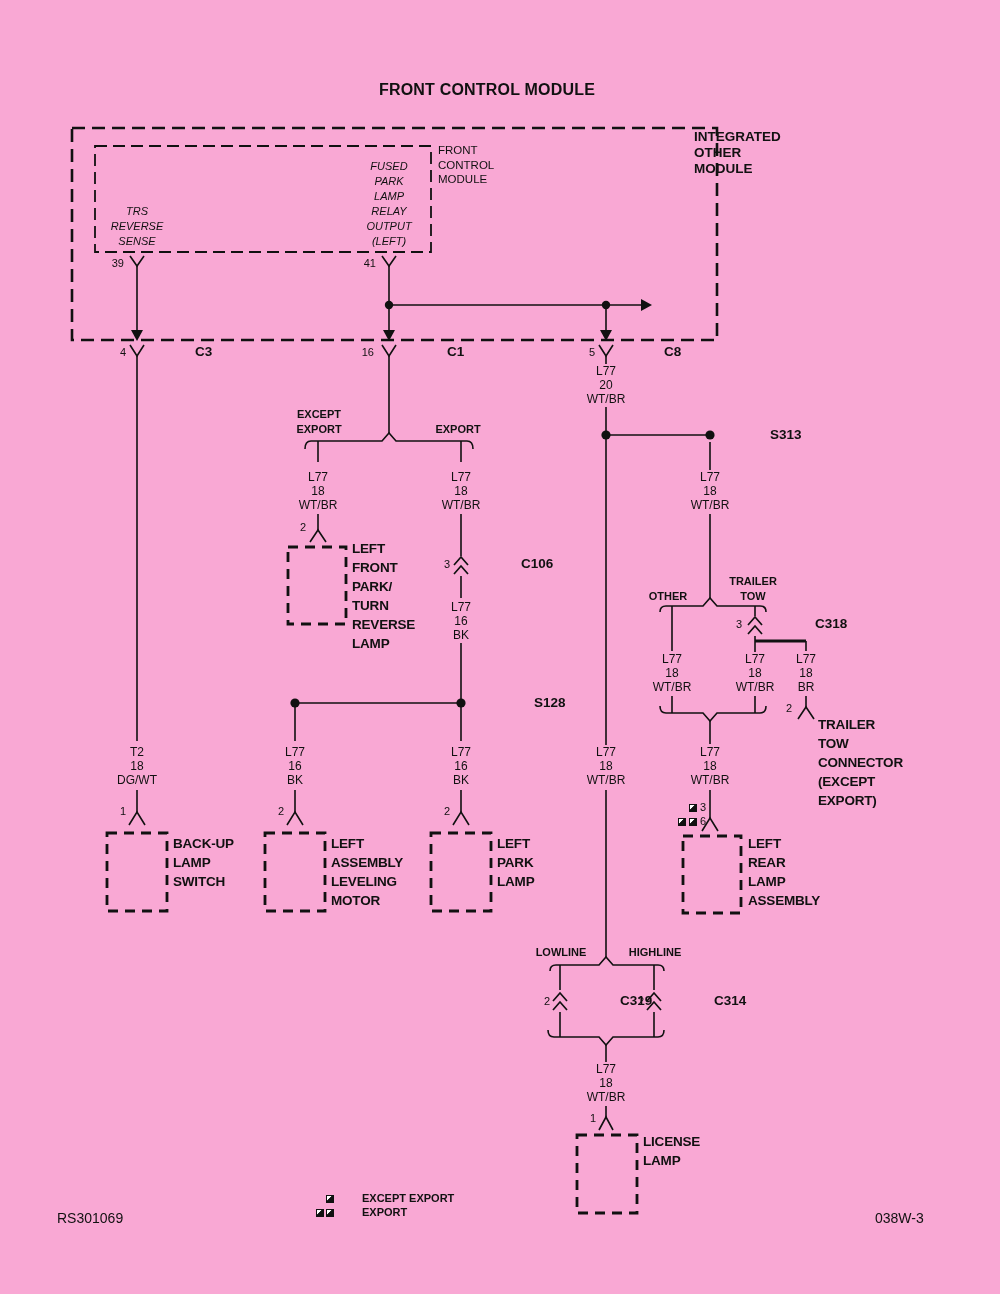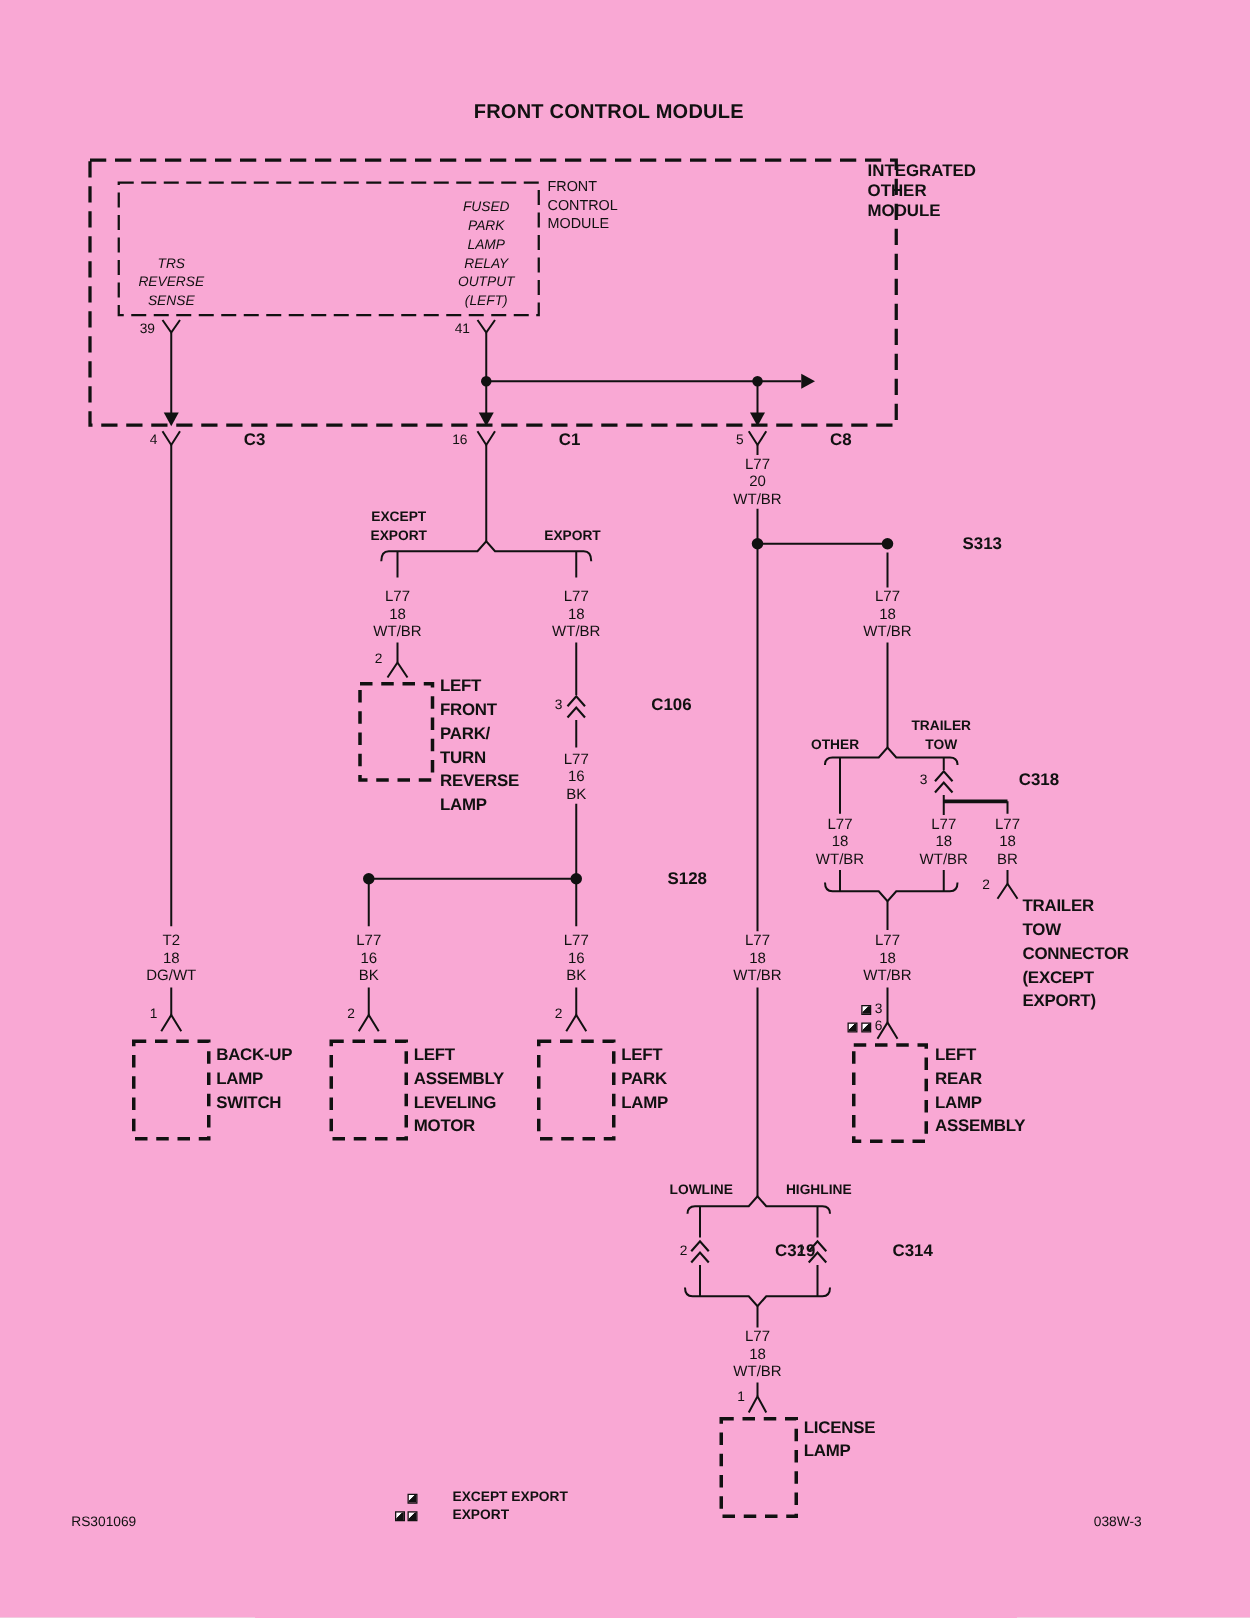--- a/index.html
+++ b/index.html
@@ -12,21 +12,21 @@
   .cx{transform:translateX(-50%);text-align:center;}
   .title{font-size:16px;font-weight:bold;letter-spacing:.2px;}
   .modlbl{font-size:13.5px;font-weight:bold;line-height:16px;}
   .fcmlbl{font-size:11.5px;line-height:14.5px;}
   .pinlbl{font-size:11px;line-height:15px;font-style:italic;}
   .wire{font-size:12px;line-height:14px;}
   .pin{font-size:11px;line-height:13px;text-align:right;}
   .cname{font-size:13.5px;font-weight:bold;line-height:15px;margin-left:48px;}
   .branch{font-size:11px;font-weight:bold;line-height:15px;}
   .comp{font-size:13.5px;font-weight:bold;line-height:19px;letter-spacing:-0.2px;}
-  .foot{font-size:11px;line-height:13px;}
+  .foot{font-size:14px;line-height:13px;}
   .legendrow{position:absolute;display:flex;align-items:center;gap:4px;height:13px;}
   .symwrap{width:22px;display:flex;justify-content:flex-end;gap:2px;}
   .pinrow{position:absolute;display:flex;align-items:center;justify-content:flex-end;gap:3px;height:13px;width:70px;}
   .halfsq{width:8px;height:8px;border:1px solid #111;box-sizing:border-box;
           background:linear-gradient(135deg,#ffffff 38%,#111 42%);}
   .legendtext{font-size:11px;font-weight:bold;line-height:13px;padding-left:24px;}
 </style>
 </head>
 <body>
 

